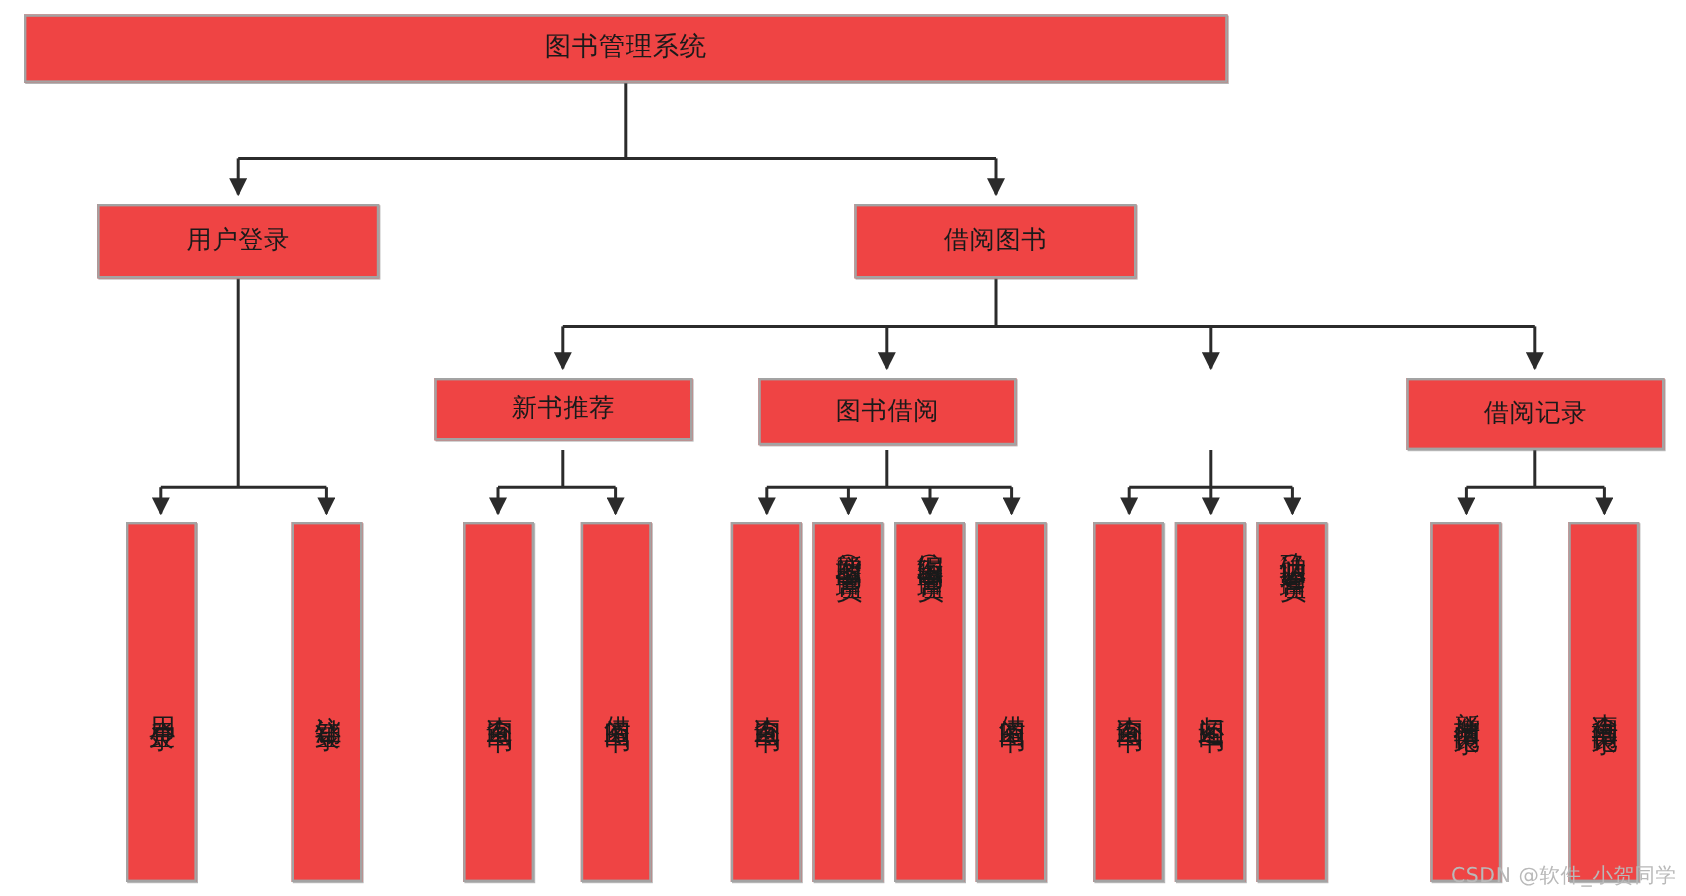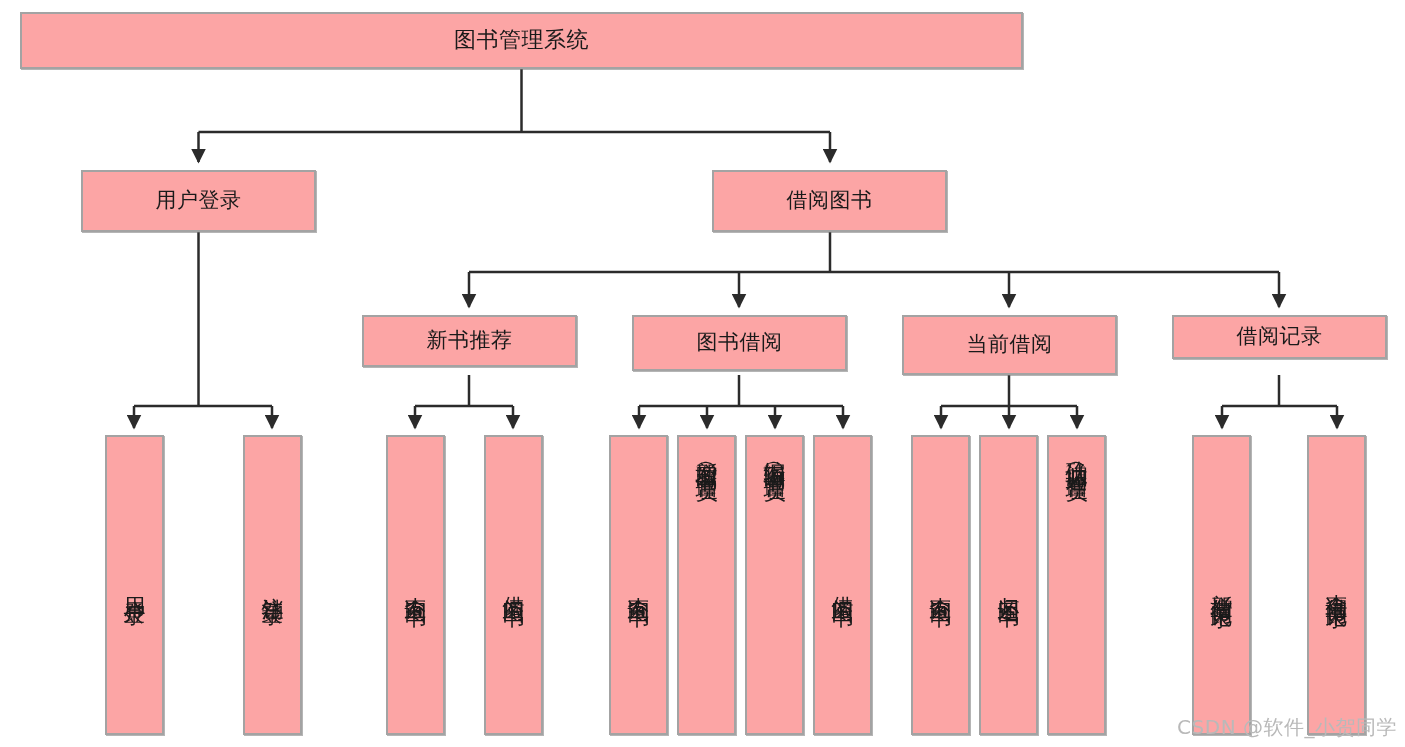--- a/index.html
+++ b/index.html
@@ -23,21 +23,21 @@
     left: 0;
     top: 0;
     width: 1405px;
     height: 747px;
     pointer-events: none;
   }
   .node {
     position: absolute;
     box-sizing: border-box;
     border: 2px solid #a3a3a3;
-    background: #fca5a5;
+    background: #ef4444;
     display: flex;
     align-items: center;
     justify-content: center;
     color: #1a1a1a;
     box-shadow: 1px 1px 0 rgba(120,120,120,0.55);
   }
   .node .label {
     display: block;
     text-align: center;
     line-height: 1.12;
@@ -68,21 +68,21 @@
     margin: 0 auto;
   }
   .node.vertical.centered {
     align-items: center;
     padding-top: 0;
   }
   .watermark {
     position: absolute;
     right: 8px;
     bottom: 6px;
-    font-size: 20px;
+    font-size: 17px;
     color: #b9b9b9;
     letter-spacing: 0.5px;
     white-space: nowrap;
     user-select: none;
   }
 </style>
 </head>
 <body>
 
 <div id="canvas">
@@ -148,24 +148,21 @@
   <div class="node horizontal" style="left:712px; top:170px; width:235px; height:62px;">
     <span class="label">借阅图书</span>
   </div>
 
   <div class="node horizontal" style="left:362px; top:315px; width:215px; height:52px;">
     <span class="label">新书推荐</span>
   </div>
   <div class="node horizontal" style="left:632px; top:315px; width:215px; height:56px;">
     <span class="label">图书借阅</span>
   </div>
-  <div class="node horizontal" style="left:902px; top:315px; width:215px; height:60px;">
-    <span class="label">当前借阅</span>
-  </div>
-  <div class="node horizontal" style="left:1172px; top:315px; width:215px; height:44px;">
+  <div class="node horizontal" style="left:1172px; top:315px; width:215px; height:60px;">
     <span class="label">借阅记录</span>
   </div>
 
   <div class="node vertical centered" style="left:105px; top:435px; width:59px; height:300px;">
     <span class="label">用户登录</span>
   </div>
   <div class="node vertical centered" style="left:243px; top:435px; width:59px; height:300px;">
     <span class="label">注销登录</span>
   </div>
 

